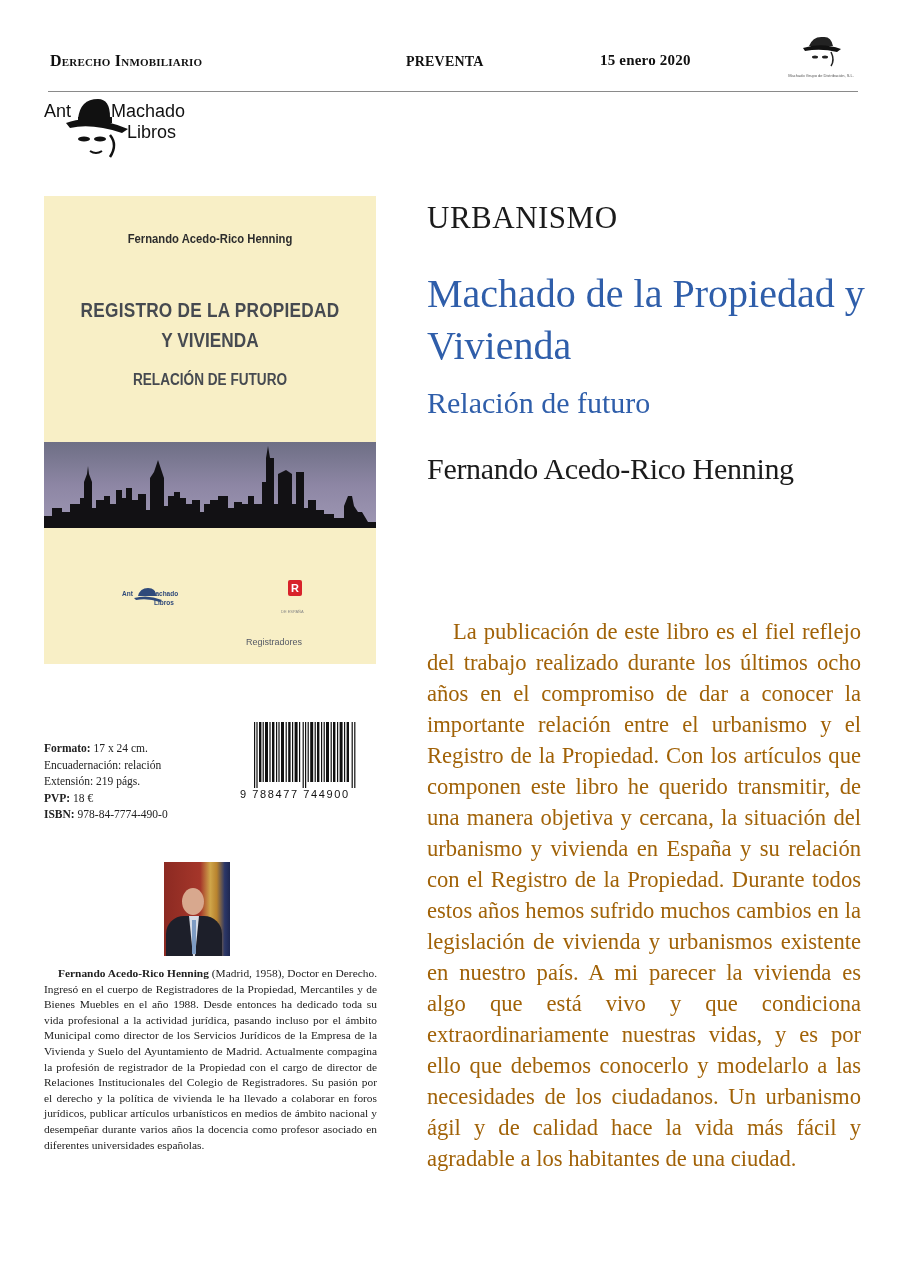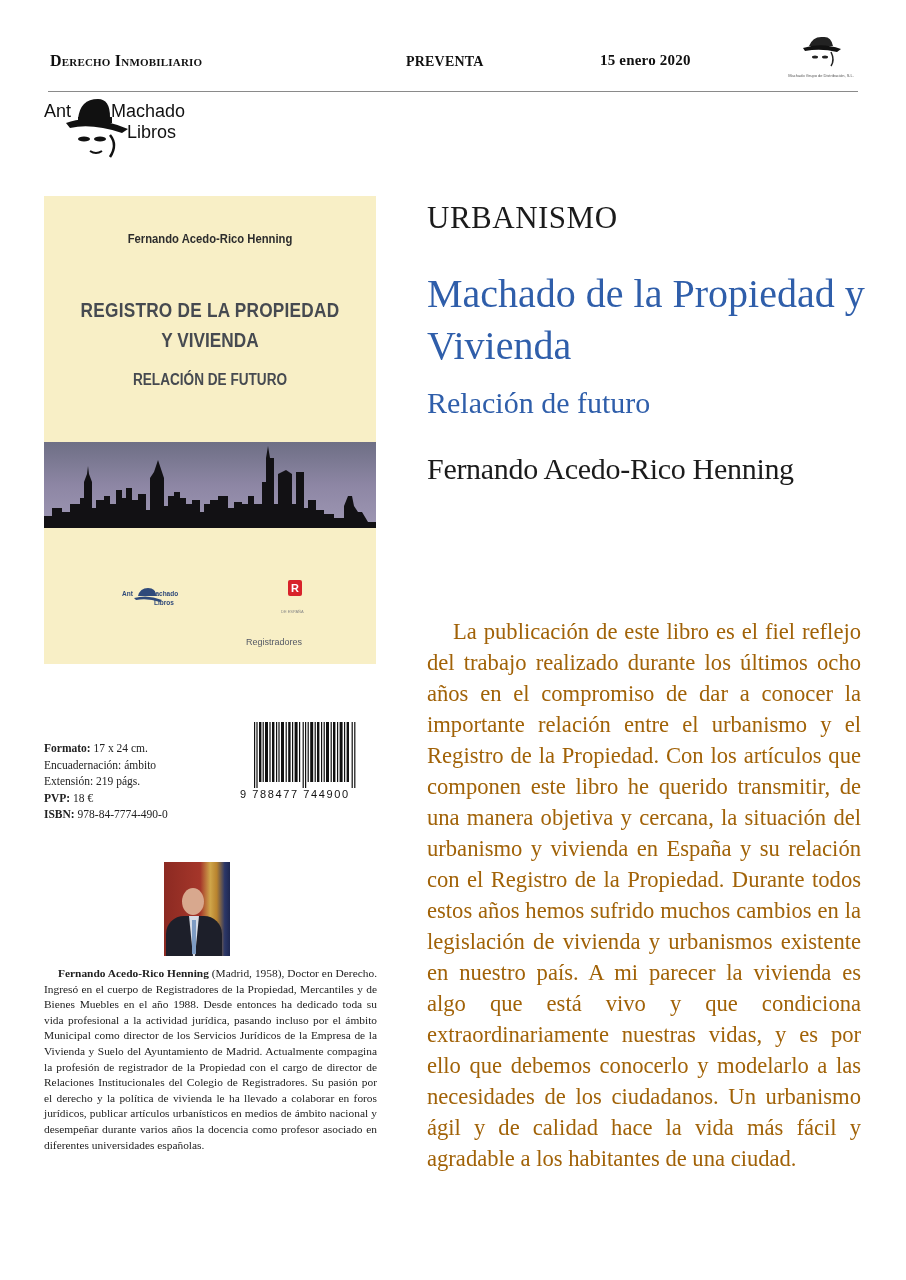--- a/index.html
+++ b/index.html
@@ -119,21 +119,21 @@
   </div>
   <div class="cover-logo-r">
     <div class="rmark">R</div>
     <div class="rtext">Registradores</div>
     <div class="rsub">DE ESPAÑA</div>
   </div>
 </div>
 
 <div class="specs">
   <div><b>Formato:</b><span> 17 x 24 cm.</span></div>
-  <div><span>Encuadernación:</span><span> ámbito</span></div>
+  <div><span>Encuadernación:</span><span> relación</span></div>
   <div><span>Extensión:</span><span> 219 págs.</span></div>
   <div><b>PVP:</b><span> 18 €</span></div>
   <div><b>ISBN:</b><span> 978-84-7774-490-0</span></div>
 </div>
 
 <div class="barcode">
   <svg class="barcode-bars" width="102" height="66" viewBox="0 0 102 66">
     <g fill="#111">
       <rect x="0" y="0" width="1.2" height="66"></rect>
         <rect x="2.4" y="0" width="1.2" height="66"></rect>

